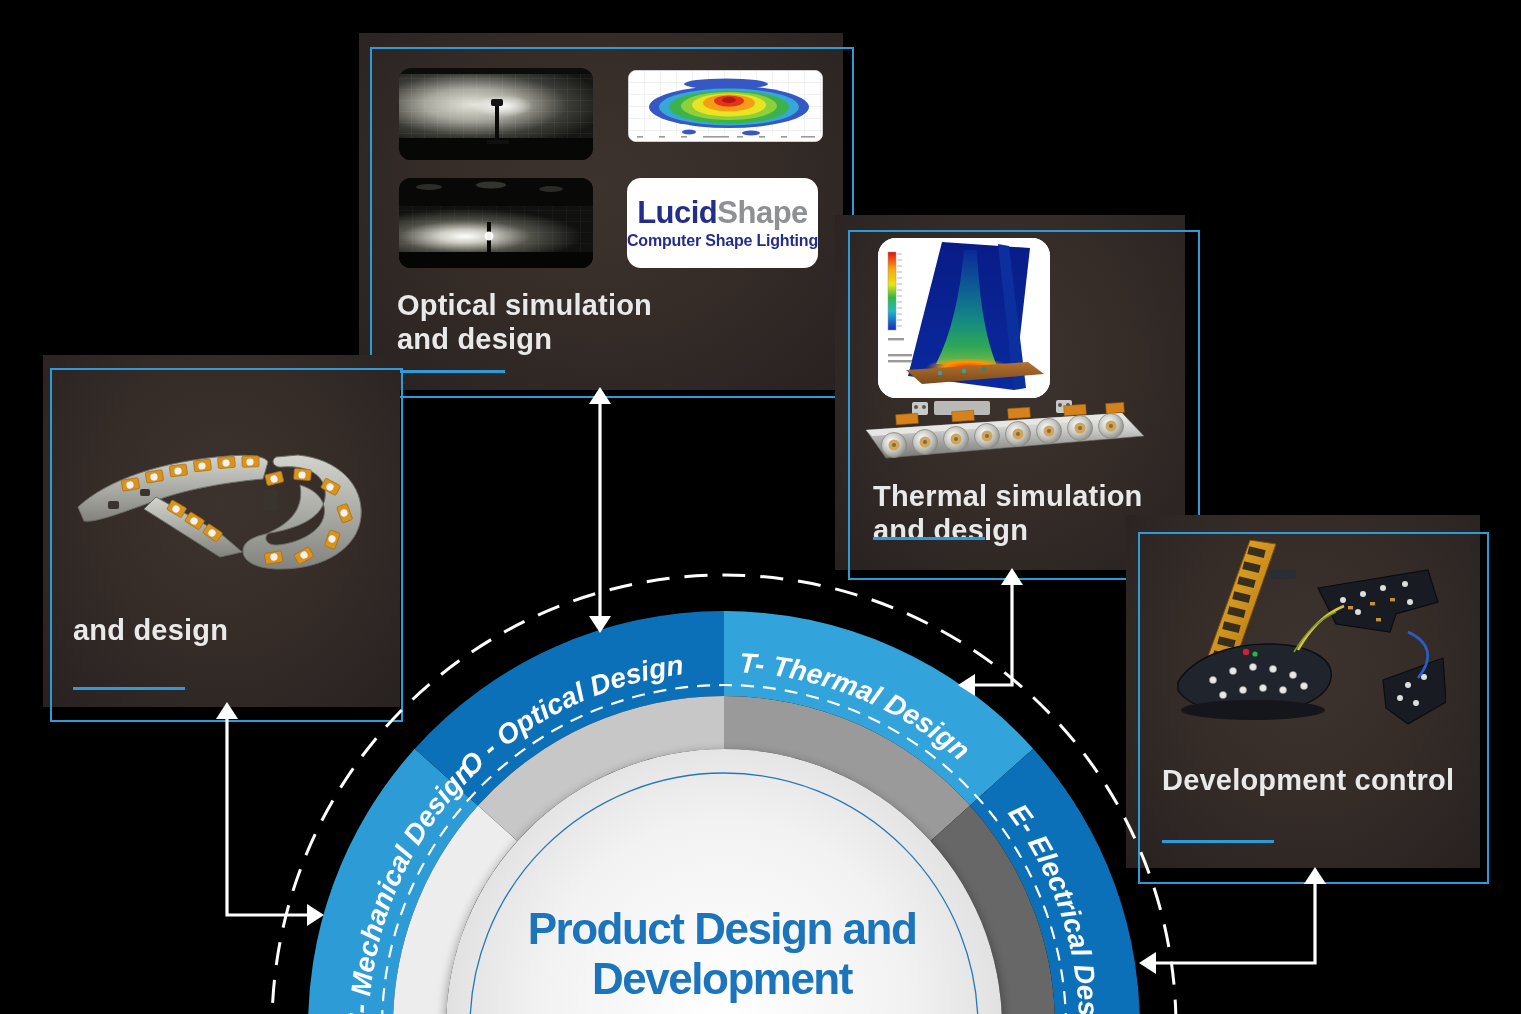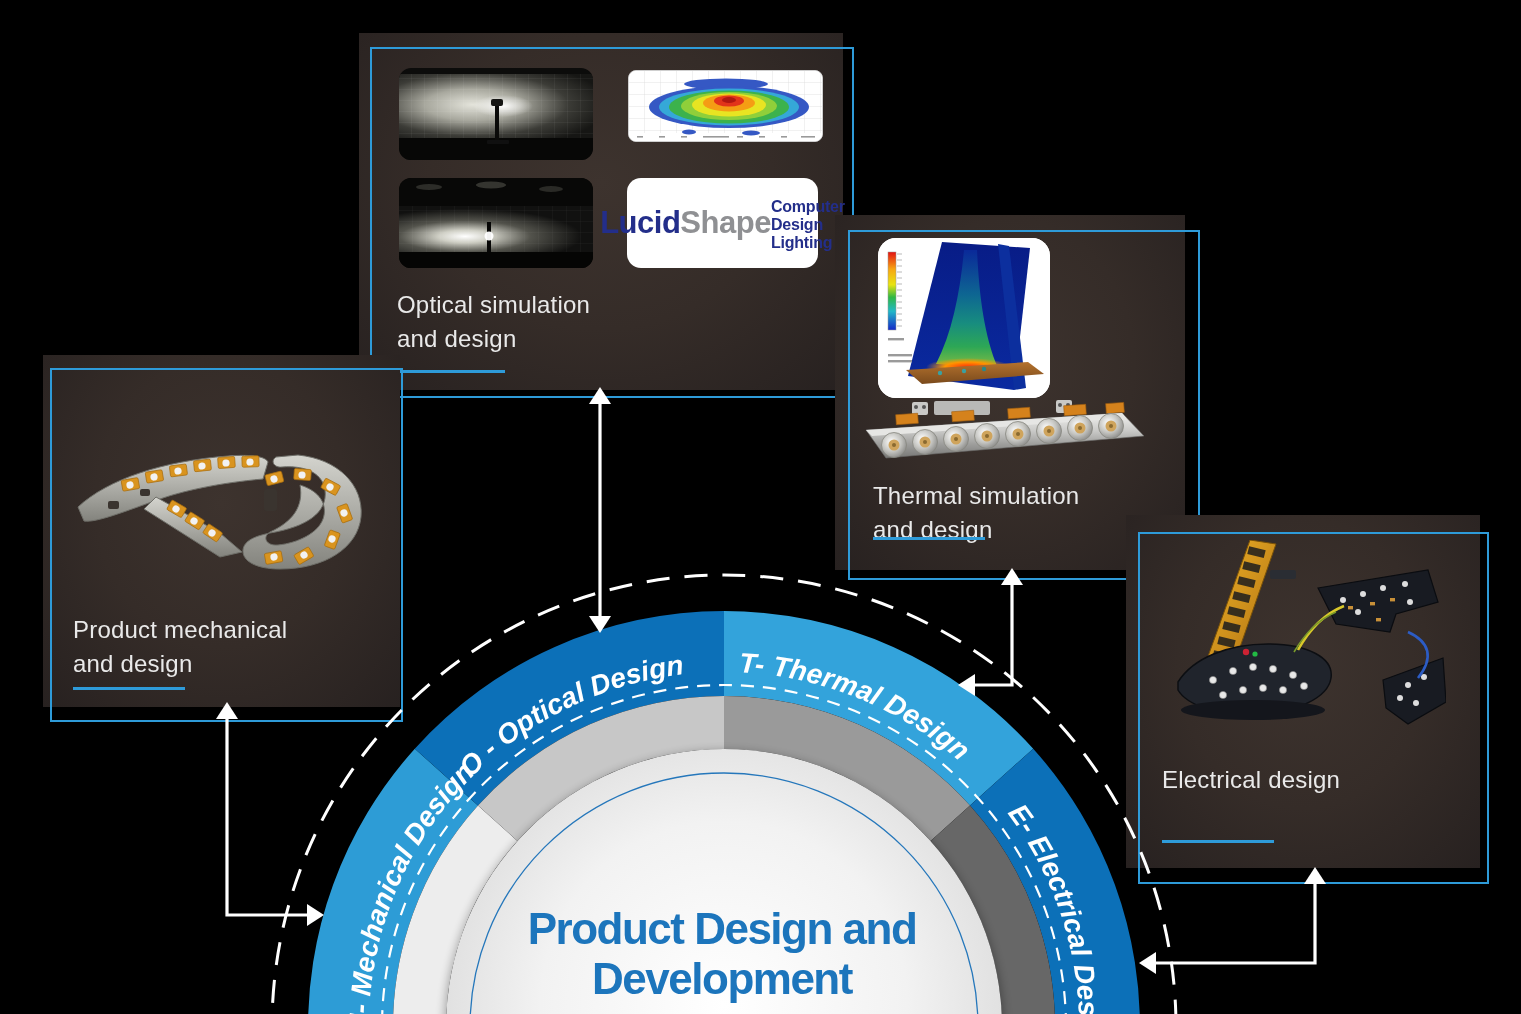--- a/index.html
+++ b/index.html
@@ -1,29 +1,29 @@
 <!DOCTYPE html>
 <html style="--page-bg: #000000; --frame-blue: #2e9bd9; --underline-blue: #2e9bd9; --card-title: #e9e9e9; --arrow-white: #ffffff; --center-title-blue: #1c75bc;"><head>
 <meta charset="utf-8">
 <style>
   html,body{margin:0;padding:0;background:#000;}
   .stage{position:relative;width:1521px;height:1014px;background:var(--page-bg,#000);
          overflow:hidden;font-family:"Liberation Sans",sans-serif;}
   .card-bg{position:absolute;
      background:radial-gradient(ellipse at 50% 42%, #3d332e 0%, #352c28 50%, #272120 100%);}
   .card-frame{position:absolute;border:2px solid var(--frame-blue,#2e9bd9);pointer-events:none;}
-  .card-title{position:absolute;color:var(--card-title,#e9e9e9);font-size:24px;line-height:34px;
-     font-weight:400;letter-spacing:.2px;white-space:nowrap;}
+  .card-title{position:absolute;color:var(--card-title,#e9e9e9);font-size:29px;line-height:34px;
+     font-weight:700;letter-spacing:.2px;white-space:nowrap;}
   .card-title .line{display:block;}
   .underline{position:absolute;height:3px;background:var(--underline-blue,#2e9bd9);}
   .photo{position:absolute;overflow:hidden;}
   .r12{border-radius:12px;}.r8{border-radius:8px;}.r18{border-radius:18px;}
   .isolux{background:#fff;border:1px solid #cfcfcf;}
   .simwhite{background:#fff;}
-  .lucid-box{position:absolute;background:#fff;border-radius:14px;display:flex;flex-direction:row;
+  .lucid-box{position:absolute;background:#fff;border-radius:14px;display:flex;flex-direction:column;
      align-items:center;justify-content:center;}
   .lucid-brand{font-size:31px;font-weight:bold;letter-spacing:-.5px;line-height:32px;}
   .lucid-a{color:#232e8a;}
   .lucid-b{color:#8f9093;}
   .lucid-tag{font-size:16px;font-weight:bold;color:#232e8a;margin-top:3px;letter-spacing:-.2px;}
   svg.overlay{position:absolute;left:0;top:0;z-index:6;pointer-events:none;}
   .card{z-index:2;}
   .ring-label{font-family:"Liberation Sans",sans-serif;font-size:28px;font-weight:bold;
      font-style:italic;fill:#ffffff;}
   .center-title{font-family:"Liberation Sans",sans-serif;font-size:44px;font-weight:bold;
@@ -120,21 +120,21 @@
           <rect x="108" y="65" width="6" height="1.6"></rect>
             <rect x="130" y="65" width="6" height="1.6"></rect>
           <rect x="152" y="65" width="6" height="1.6"></rect>
             <rect x="172" y="65" width="14" height="1.6"></rect>
         </g>
       </svg>
     </div>
 
     <div class="lucid-box" style="left:268px;top:145px;width:191px;height:90px;">
       <div class="lucid-brand"><span class="lucid-a">Lucid</span><span class="lucid-b">Shape</span></div>
-      <div class="lucid-tag">Computer Design Lighting</div>
+      <div class="lucid-tag">Computer Shape Lighting</div>
     </div>
     <div class="card-title" style="left:38px;top:255px;">
       <span class="line">Optical simulation</span>
       <span class="line">and design</span>
     </div>
     <div class="underline" style="left:38px;top:337px;width:108px;"></div>
   </div>
   <div class="card card-frame" style="left:370px;top:47px;width:480px;height:347px;"></div>
 
   <div class="card card-bg" style="left:835px;top:215px;width:350px;height:355px;">
@@ -360,21 +360,20 @@
               <circle r="3.6" fill="#f2f2f2"></circle>
             </g>
           <g transform="translate(206,124) rotate(170)">
               <rect x="-8" y="-6" width="17" height="11" rx="1.5" fill="#d9941f" stroke="#a86c0c" stroke-width=".7"></rect>
               <circle r="3.6" fill="#f2f2f2"></circle>
             </g>
         </g>
       </svg>
     </div>
     <div class="card-title" style="left:30px;top:258px;">
-      <span class="line">Product mechanical</span>
       <span class="line">and design</span>
     </div>
     <div class="underline" style="left:30px;top:332px;width:112px;"></div>
   </div>
   <div class="card card-frame" style="left:50px;top:368px;width:349px;height:350px;"></div>
 
   <div class="card card-bg" style="left:1126px;top:515px;width:354px;height:353px;">
     <div class="photo" style="left:32px;top:25px;width:288px;height:218px;">
       <svg width="288" height="218" viewBox="0 0 288 218">
         <defs>
@@ -440,21 +439,21 @@
           <circle cx="258" cy="163" r="3"></circle>
             <circle cx="242" cy="158" r="3"></circle>
         </g>
 
         <path d="M 140 110 C 152 88 166 74 186 66" stroke="#d9c82a" stroke-width="2.6" fill="none"></path>
         <path d="M 136 112 C 148 92 160 80 178 72" stroke="#7a9a2a" stroke-width="1.6" fill="none"></path>
         <path d="M 250 92 C 272 102 276 118 260 138" stroke="#2c5cc5" stroke-width="2.6" fill="none"></path>
       </svg>
     </div>
     <div class="card-title" style="left:36px;top:248px;">
-      <span class="line">Electrical design</span>
+      <span class="line">Development control</span>
     </div>
     <div class="underline" style="left:36px;top:325px;width:112px;"></div>
   </div>
   <div class="card card-frame" style="left:1138px;top:532px;width:347px;height:348px;"></div>
 
   <svg class="overlay" width="1521" height="1014" viewBox="0 0 1521 1014">
     <defs>
       <radialGradient id="centerGrad" cx="50%" cy="46%" r="60%">
         <stop offset="0%" stop-color="#ffffff"></stop>
           <stop offset="55%" stop-color="#f2f2f2"></stop>

